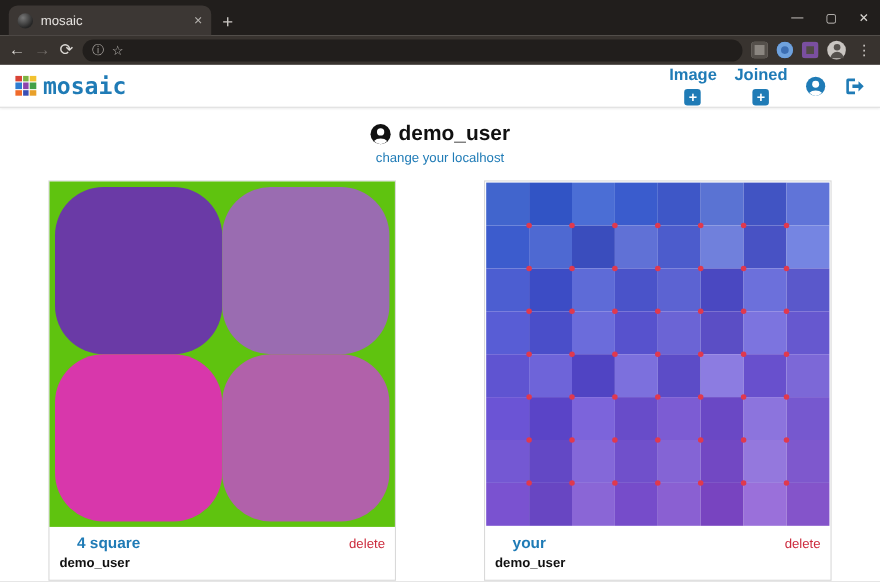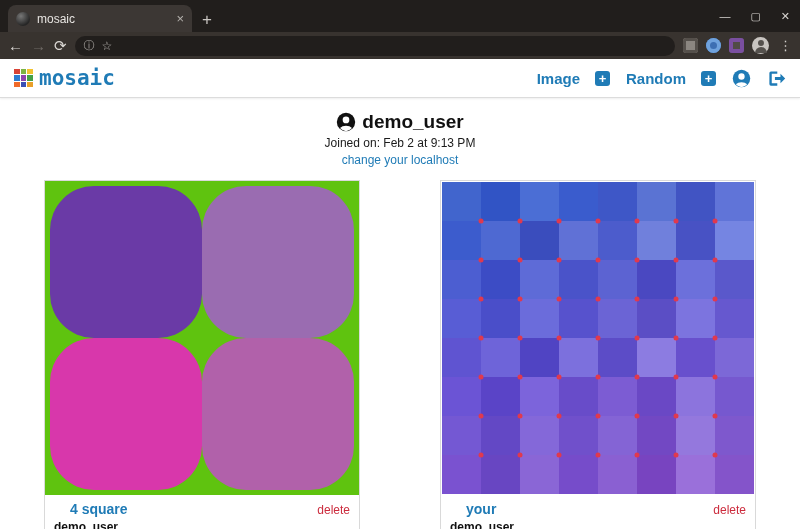--- a/index.html
+++ b/index.html
@@ -38,22 +38,22 @@
   .site-header{height:38px;background:#fff;border-bottom:1px solid #dcdcdc;
                box-shadow:0 1px 2px rgba(0,0,0,.07);display:flex;align-items:center;
                padding:0 14px;position:relative;z-index:2;}
   .logo{display:flex;align-items:center;gap:6px;}
   .logo-grid{width:19px;height:19px;display:grid;grid-template-columns:repeat(3,1fr);
              grid-template-rows:repeat(3,1fr);gap:1px;}
   .logo-grid span{display:block;}
   .logo-text{font-family:"DejaVu Sans Mono",monospace;font-weight:bold;font-size:21px;
              color:var(--accent,#1f7bb6);}
   .site-nav{margin-left:auto;display:flex;align-items:center;gap:16px;}
-  .nav-link{display:flex;align-items:center;gap:15px;color:var(--accent,#1f7bb6);
-            font-size:15px;font-weight:bold;text-decoration:none;cursor:pointer;}
+  .nav-link{display:flex;align-items:center;gap:4px;color:var(--accent,#1f7bb6);
+            font-size:15px;font-weight:bold;text-decoration:none;cursor:pointer;flex-direction:column;}
   .plus-sq{width:15px;height:15px;border-radius:3px;background:var(--accent,#1f7bb6);
            color:#fff;font-size:13px;font-weight:bold;display:flex;align-items:center;
            justify-content:center;line-height:1;}
   .hdr-icon{width:19px;height:19px;display:block;cursor:pointer;}
 
   
   .main{padding-top:13px;}
   .profile-head{text-align:center;}
   .profile-title{display:flex;align-items:center;justify-content:center;gap:6px;}
   .profile-title svg{width:20px;height:20px;}
@@ -126,21 +126,21 @@
           <span style="background: rgb(232, 160, 42);"></span>
         </span>
       <span class="logo-text">mosaic</span>
     </div>
     <div class="site-nav">
       <a class="nav-link">
         <span>Image</span>
         <span class="plus-sq">+</span>
       </a>
       <a class="nav-link">
-        <span>Random</span>
+        <span>Joined</span>
         <span class="plus-sq">+</span>
       </a>
       <svg class="hdr-icon" viewBox="0 0 24 24">
         <circle cx="12" cy="12" r="11" fill="#1f7bb6"></circle>
         <circle cx="12" cy="9.5" r="4" fill="#fff"></circle>
         <path d="M4.8 19.3a8.8 6.3 0 0 1 14.4 0A11 11 0 0 1 12 23a11 11 0 0 1-7.2-3.7z" fill="#fff"></path>
       </svg>
       <svg class="hdr-icon" viewBox="0 0 24 24">
         <path d="M13 3H5a2 2 0 0 0-2 2v14a2 2 0 0 0 2 2h8v-3H6V6h7V3z" fill="#1f7bb6"></path>
         <path d="M10 10h7V6l6 6-6 6v-4h-7v-4z" fill="#1f7bb6"></path>
@@ -151,21 +151,20 @@
   <div class="main">
     <div class="profile-head">
       <div class="profile-title">
         <svg viewBox="0 0 24 24">
           <circle cx="12" cy="12" r="11" fill="#111"></circle>
           <circle cx="12" cy="9.5" r="4" fill="#fff"></circle>
           <path d="M4.8 19.3a8.8 6.3 0 0 1 14.4 0A11 11 0 0 1 12 23a11 11 0 0 1-7.2-3.7z" fill="#fff"></path>
         </svg>
         <span class="profile-name">demo_user</span>
       </div>
-      <div class="joined">Joined on: Feb 2 at 9:13 PM</div>
       <a class="pw-link">change your localhost</a>
     </div>
 
     <div class="cards">
 
       <div class="card">
         <div class="card-image" style="background: rgb(95, 195, 15);">
             <div class="sq tl" style="background: rgb(106, 58, 166);"></div>
             <div class="sq tr" style="background: rgb(154, 108, 177);"></div>
             <div class="sq bl" style="background: rgb(216, 55, 171);"></div>

